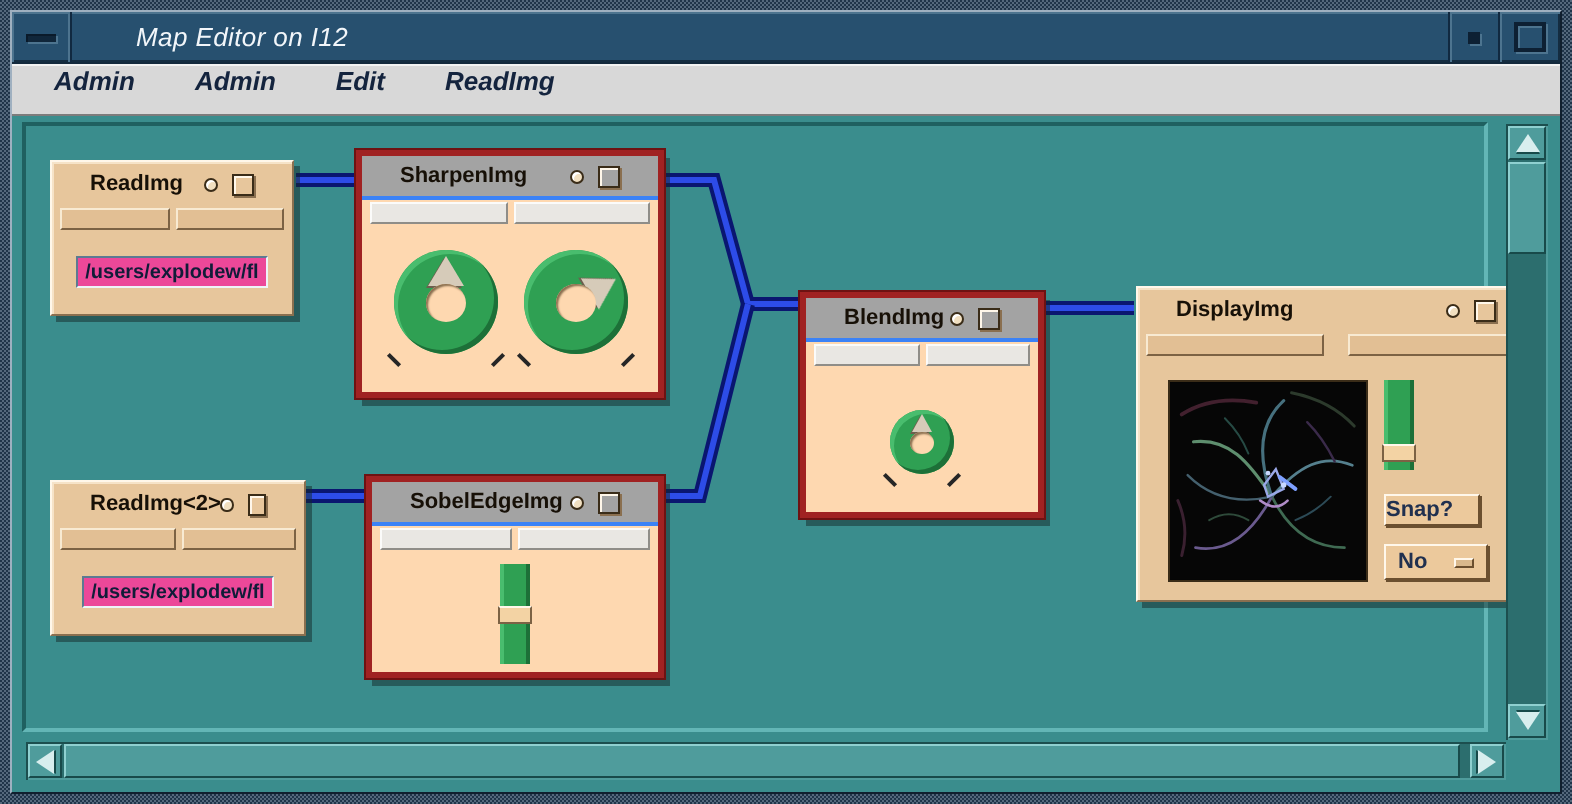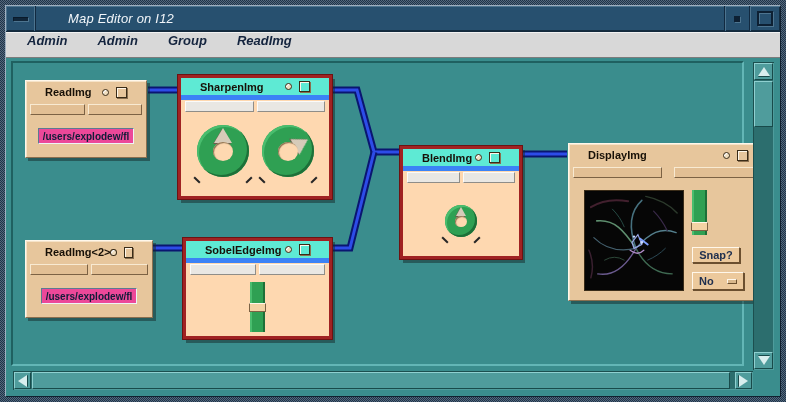--- a/index.html
+++ b/index.html
@@ -57,21 +57,21 @@
     background:#e7c69c;
     border:1px solid;border-color:#fff7ea #8a6f4f #8a6f4f #fff7ea;
     box-shadow:3px 3px 0 rgba(20,42,42,.5), inset 1px 1px 0 #f6e3c8;
   }
   .node.sel{
     background:#fed8b0;
     border:3px solid #a02222;
     box-shadow:0 0 0 1px #6e1212, 3px 4px 0 rgba(20,42,42,.5);
   }
   .node-header{height:22px;display:flex;align-items:center;padding:0 19px;}
-  .node.sel .node-header{background:#5eead4;border-bottom:5px solid #3b82f6;}
+  .node.sel .node-header{background:#a3a3a3;border-bottom:2px solid #3b82f6;}
   .node-title{font-size:11px;font-weight:bold;color:#171007;white-space:nowrap;}
   .ind{margin-left:auto;width:7px;height:7px;border-radius:50%;
     border:1px solid #3a2c18;background:#f1dfc0;box-shadow:inset 1px 1px 0 #fff;cursor:pointer;}
   .sq{width:11px;height:11px;border:1px solid #3a2c18;margin-left:7px;
     box-shadow:1px 1px 0 #fff7ea inset, 1px 1px 0 #8a6f4f;cursor:pointer;}
   .bars{display:flex;gap:3px;padding:1px 4px 0 4px;}
   .bar{flex:1;height:11px;background:#e2bf94;cursor:pointer;
     border:1px solid;border-color:#f8ead2 #7c6244 #7c6244 #f8ead2;}
   .node.sel .bar{background:#e9e7e3;border-color:#fbfbfa #8f8d88 #8f8d88 #fbfbfa;}
   .filefield{
@@ -100,21 +100,21 @@
     box-shadow:inset -2px 0 0 #1d7038, inset 2px 0 0 #49bd6e;}
   .vthumb{position:absolute;left:-1px;right:-1px;height:9px;background:#f3d3a4;
     border:1px solid #7c6244;border-top-color:#fff7ea;cursor:grab;}
   
   .disp-body{display:flex;padding:12px 0 0 15px;}
   .disp-right{margin-left:8px;display:flex;flex-direction:column;align-items:flex-start;}
   .btn{
     background:#ecc99c;border:1px solid;border-color:#fff7ea #6b4f2f #6b4f2f #fff7ea;
     box-shadow:1px 1px 0 #6b4f2f;font-family:"Liberation Sans",sans-serif;
     font-size:11px;font-weight:bold;color:#20304f;cursor:pointer;
-    display:flex;align-items:center;justify-content:center;
+    display:flex;align-items:center;justify-content:flex-start;
   }
   .snap-btn{width:48px;height:16px;margin-top:12px;}
   .opt-btn{width:52px;height:18px;margin-top:9px;justify-content:space-between;padding:0 6px;}
   .opt-dash{width:10px;height:5px;background:#d9b88c;
     border:1px solid;border-color:#fff7ea #6b4f2f #6b4f2f #fff7ea;}
   .preview{width:100px;height:101px;border:1px solid #3a2c18;background:#050505;}
   
   .vscroll{position:absolute;top:4px;right:6px;width:21px;height:308px;background:#2c6e6e;
     box-shadow:inset 1px 1px 0 #1c4f4f, inset -1px -1px 0 #4f9c9c;}
   .hscroll{position:absolute;left:7px;bottom:6px;width:740px;height:19px;background:#2c6e6e;
@@ -151,21 +151,21 @@
         <div class="dot"></div>
       </div>
       <div class="tb-btn tb-maxi">
         <div class="sqr"></div>
       </div>
     </div>
 
     <div class="menubar">
       <span class="menu-item">Admin</span>
       <span class="menu-item">Admin</span>
-      <span class="menu-item">Group</span>
+      <span class="menu-item">Edit</span>
       <span class="menu-item">ReadImg</span>
     </div>
 
     <div class="workarea">
       <div class="canvas-frame"></div>
 
       <svg class="wires" width="770" height="340" viewBox="0 0 770 340">
         <g>
           <polyline class="wire-outline" points="142,32 171,32"></polyline>
           <polyline class="wire-core" points="142,32 171,32"></polyline>

